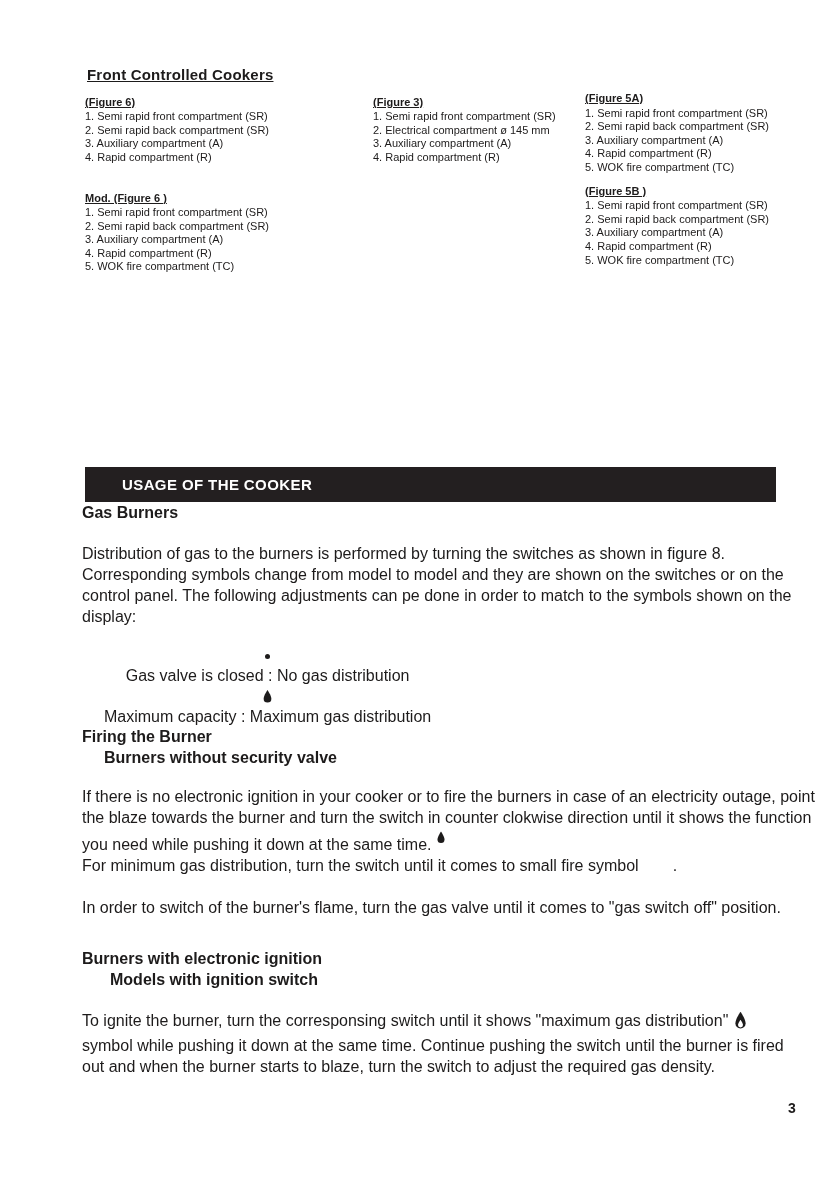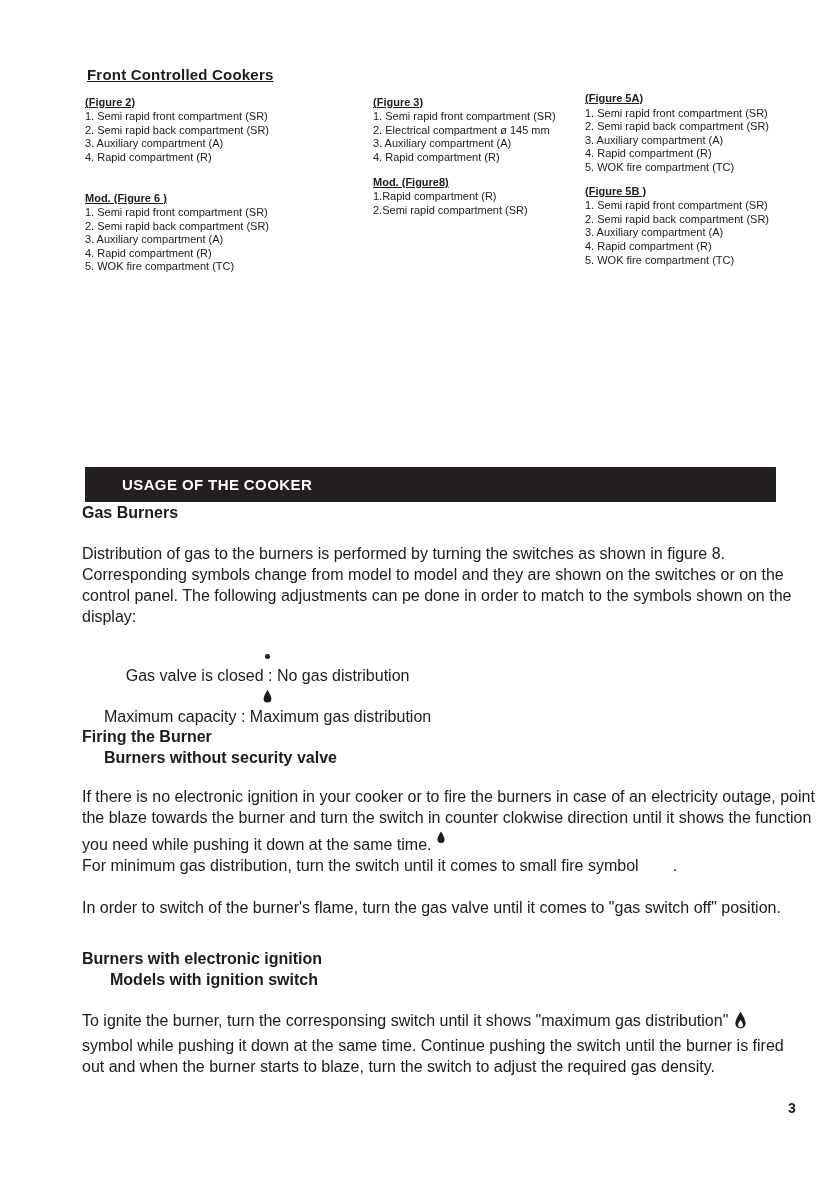--- a/index.html
+++ b/index.html
@@ -105,21 +105,21 @@
   .raised { vertical-align: 6px; }
   .inset  { vertical-align: -4px; }
 </style>
 </head>
 <body>
 
 <h1 class="figures-title">Front Controlled Cookers</h1>
 
 <div class="fig-col fig-col-1">
   <div>
-    <div class="fig-block-heading">(Figure 2)</div>
+    <div class="fig-block-heading">(Figure 6)</div>
     <ul class="fig-list">
       <li>1. Semi rapid front compartment (SR)</li>
       <li>2. Semi rapid back compartment (SR)</li>
       <li>3. Auxiliary compartment (A)</li>
       <li>4. Rapid compartment (R)</li>
     </ul>
   </div>
   <div class="gap-c1">
     <div class="fig-block-heading">Mod. (Figure 6 )</div>
     <ul class="fig-list">
@@ -133,27 +133,20 @@
 </div>
 
 <div class="fig-col fig-col-2">
   <div>
     <div class="fig-block-heading">(Figure 3)</div>
     <ul class="fig-list">
       <li>1. Semi rapid front compartment (SR)</li>
       <li>2. Electrical compartment ø 145 mm</li>
       <li>3. Auxiliary compartment (A)</li>
       <li>4. Rapid compartment (R)</li>
-    </ul>
-  </div>
-  <div class="gap-c2b">
-    <div class="fig-block-heading">Mod. (Figure8)</div>
-    <ul class="fig-list">
-      <li>1.Rapid compartment (R)</li>
-      <li>2.Semi rapid compartment (SR)</li>
     </ul>
   </div>
 </div>
 
 <div class="fig-col fig-col-3">
   <div>
     <div class="fig-block-heading">(Figure 5A)</div>
     <ul class="fig-list">
       <li>1. Semi rapid front compartment (SR)</li>
       <li>2. Semi rapid back compartment (SR)</li>

